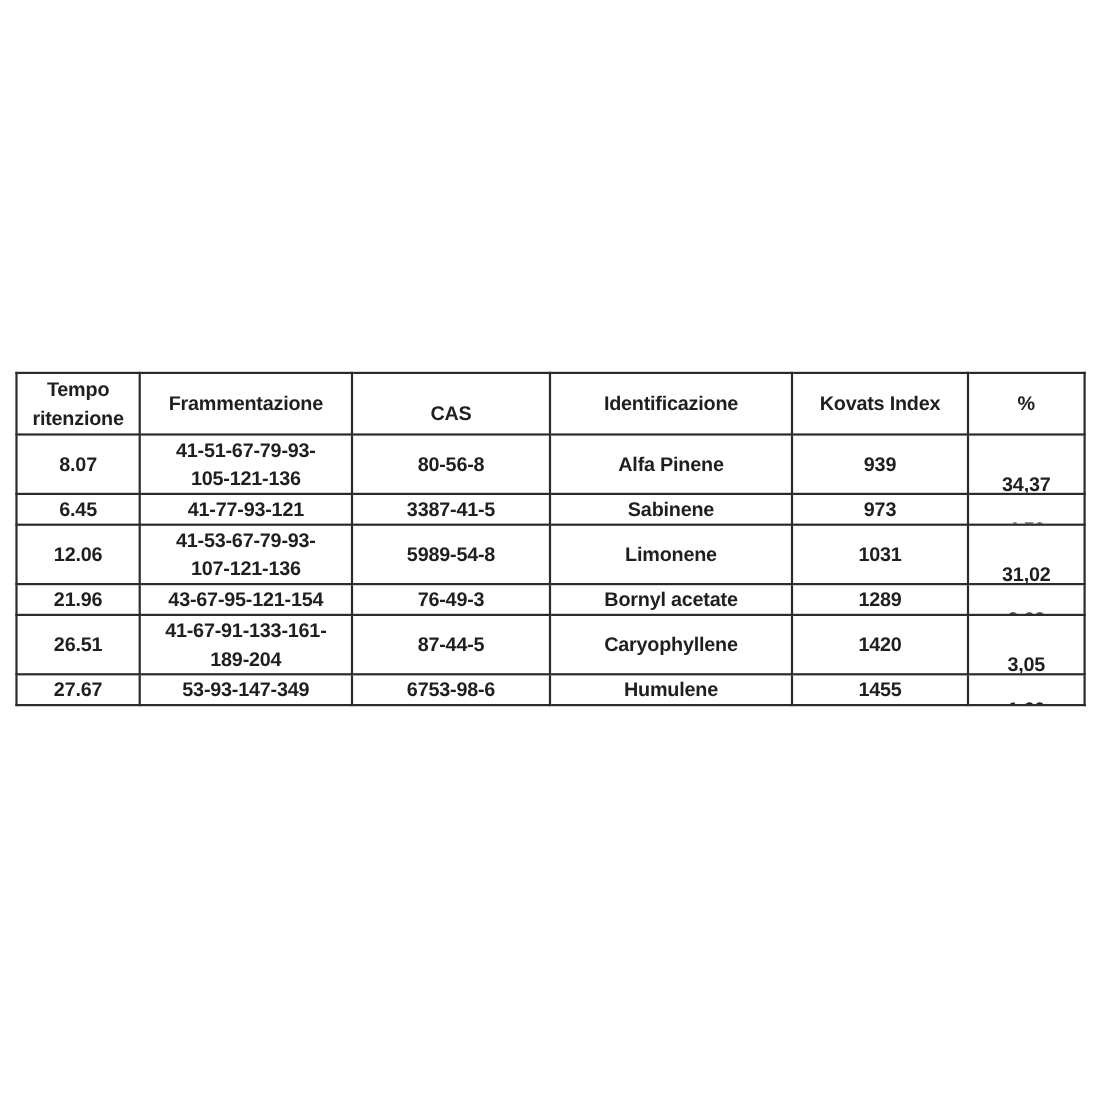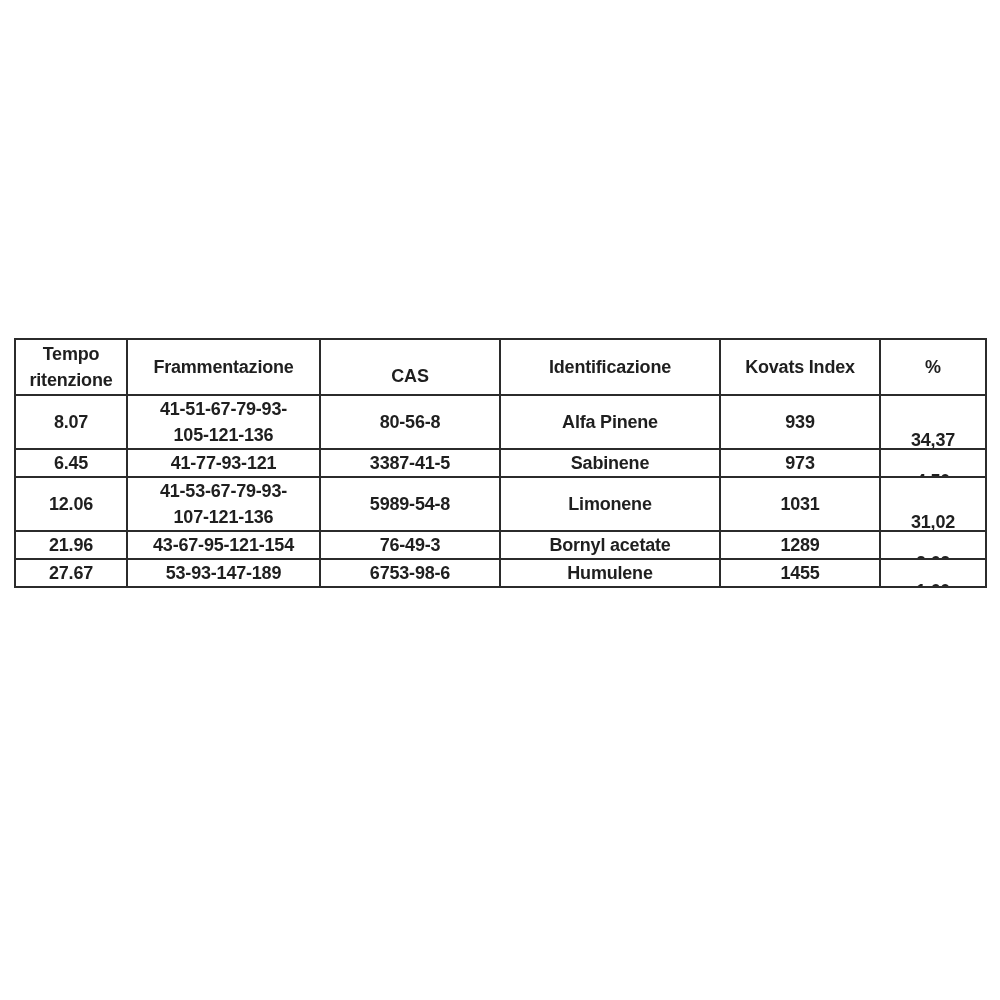--- a/index.html
+++ b/index.html
@@ -118,23 +118,32 @@
         <td class="pct"><span class="cell-inner">31,02</span></td>
       </tr>
       <tr class="h-short">
         <td><span class="cell-inner">21.96</span></td>
         <td><span class="cell-inner">43-67-95-121-154</span></td>
         <td><span class="cell-inner">76-49-3</span></td>
         <td><span class="cell-inner">Bornyl acetate</span></td>
         <td><span class="cell-inner">1289</span></td>
         <td class="pct"><span class="cell-inner">2,62</span></td>
       </tr>
+      <tr class="h-tall">
+        <td><span class="cell-inner">26.51</span></td>
+        <td><span class="cell-inner">41-67-91-133-161-
+189-204</span></td>
+        <td><span class="cell-inner">87-44-5</span></td>
+        <td><span class="cell-inner">Caryophyllene</span></td>
+        <td><span class="cell-inner">1420</span></td>
+        <td class="pct"><span class="cell-inner">3,05</span></td>
+      </tr>
       <tr class="h-short">
         <td><span class="cell-inner">27.67</span></td>
-        <td><span class="cell-inner">53-93-147-189</span></td>
+        <td><span class="cell-inner">53-93-147-349</span></td>
         <td><span class="cell-inner">6753-98-6</span></td>
         <td><span class="cell-inner">Humulene</span></td>
         <td><span class="cell-inner">1455</span></td>
         <td class="pct"><span class="cell-inner">1,60</span></td>
       </tr>
     </tbody>
   </table>
 
 </div>
 

